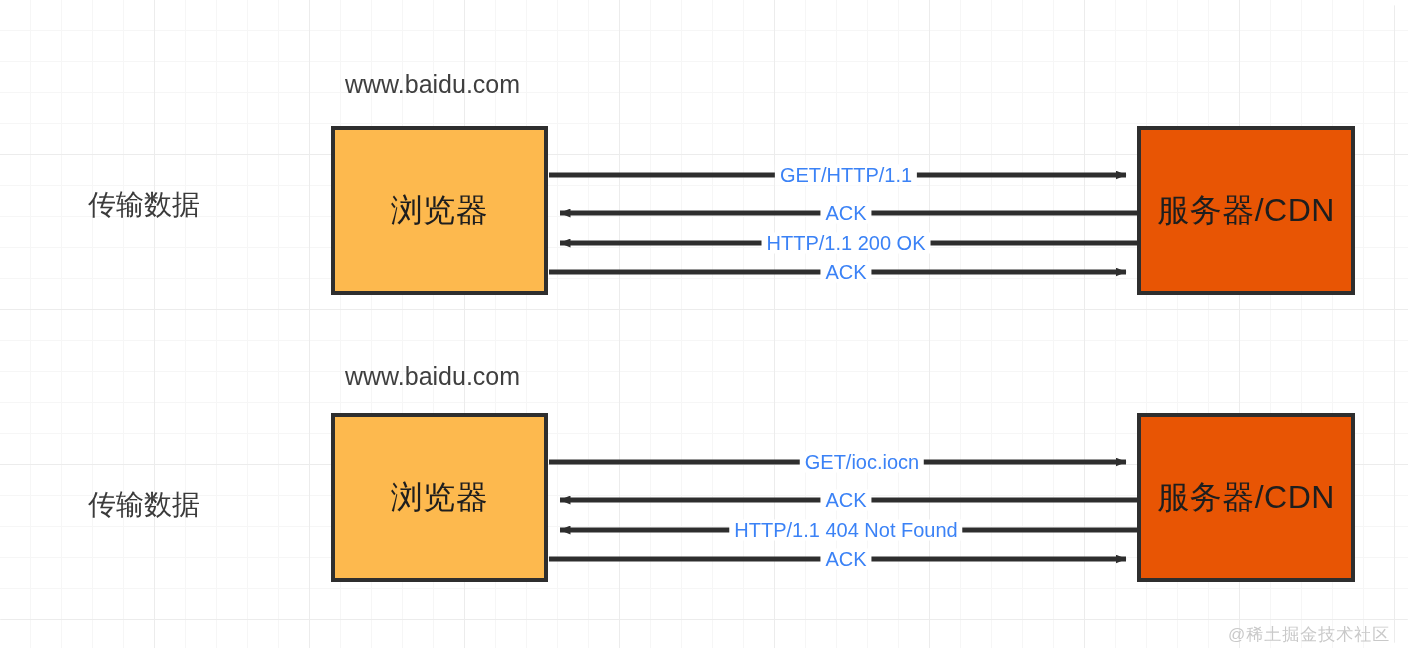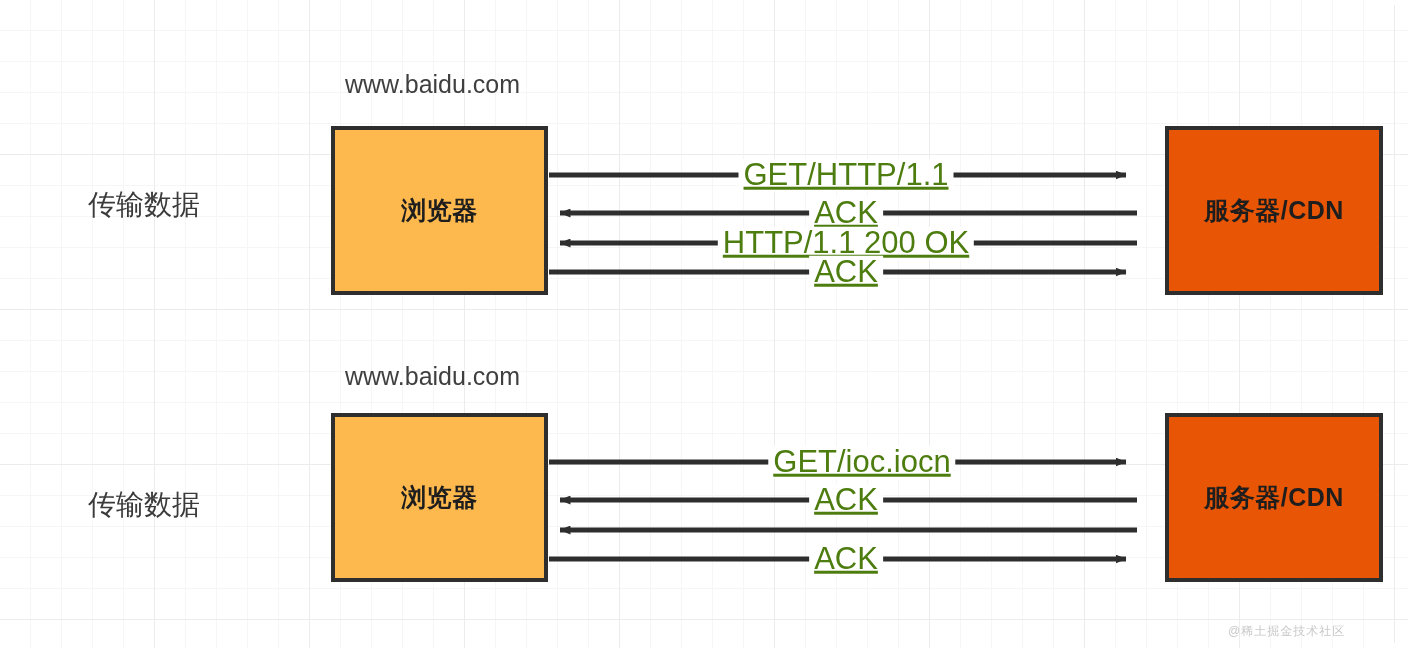--- a/index.html
+++ b/index.html
@@ -28,27 +28,26 @@
     border-radius: 31px;
   }
 
   .node {
     position: absolute;
     border: 4px solid #2e2e2e;
     box-sizing: border-box;
     display: flex;
     align-items: center;
     justify-content: center;
-    font-size: 25px;
+    font-size: 32px;
     color: #1e1e1e;
     letter-spacing: 0.5px;
-    font-weight: bold;
   }
   .node-browser { background: #FDB94E; }
-  .node-server  { background: #E85504; margin-left: 28px; }
+  .node-server  { background: #E85504; }
 
   .url-label {
     position: absolute;
     font-size: 25px;
     color: #3f3f3f;
     white-space: nowrap;
   }
   .side-label {
     position: absolute;
     font-size: 28px;
@@ -63,30 +62,29 @@
     width: 1408px;
     height: 662px;
     pointer-events: none;
   }
 
   .msg-label {
     position: absolute;
     transform: translate(-50%, -50%);
     background: #ffffff;
     padding: 0 5px;
-    font-size: 31px;
-    color: #4d7c0f;
+    font-size: 20px;
+    color: #3b82f6;
     white-space: nowrap;
     line-height: 1.05;
-    text-decoration: underline;
   }
 
   .watermark {
     position: absolute;
-    font-size: 12px;
+    font-size: 17px;
     color: #c9c9c9;
     white-space: nowrap;
     letter-spacing: 1px;
   }
 </style>
 </head>
 <body>
 
 <div id="canvas">
 
@@ -127,17 +125,18 @@
   <div class="url-label" style="left:345px; top:362px;">www.baidu.com</div>
 
   <div class="side-label" style="left:88px; top:486px;">传输数据</div>
 
   <div class="node node-browser" style="left:331px; top:413px; width:217px; height:169px;">浏览器</div>
 
   <div class="node node-server" style="left:1137px; top:413px; width:218px; height:169px;">服务器/CDN</div>
 
   <div class="msg-label" style="left:862px; top:462px;">GET/ioc.iocn</div>
   <div class="msg-label" style="left:846px; top:500px;">ACK</div>
+  <div class="msg-label" style="left:846px; top:530px;">HTTP/1.1 404 Not Found</div>
   <div class="msg-label" style="left:846px; top:559px;">ACK</div>
 
   <div class="watermark" style="left:1228px; top:623px;">@稀土掘金技术社区</div>
 
 </div>
 
 </body></html>

